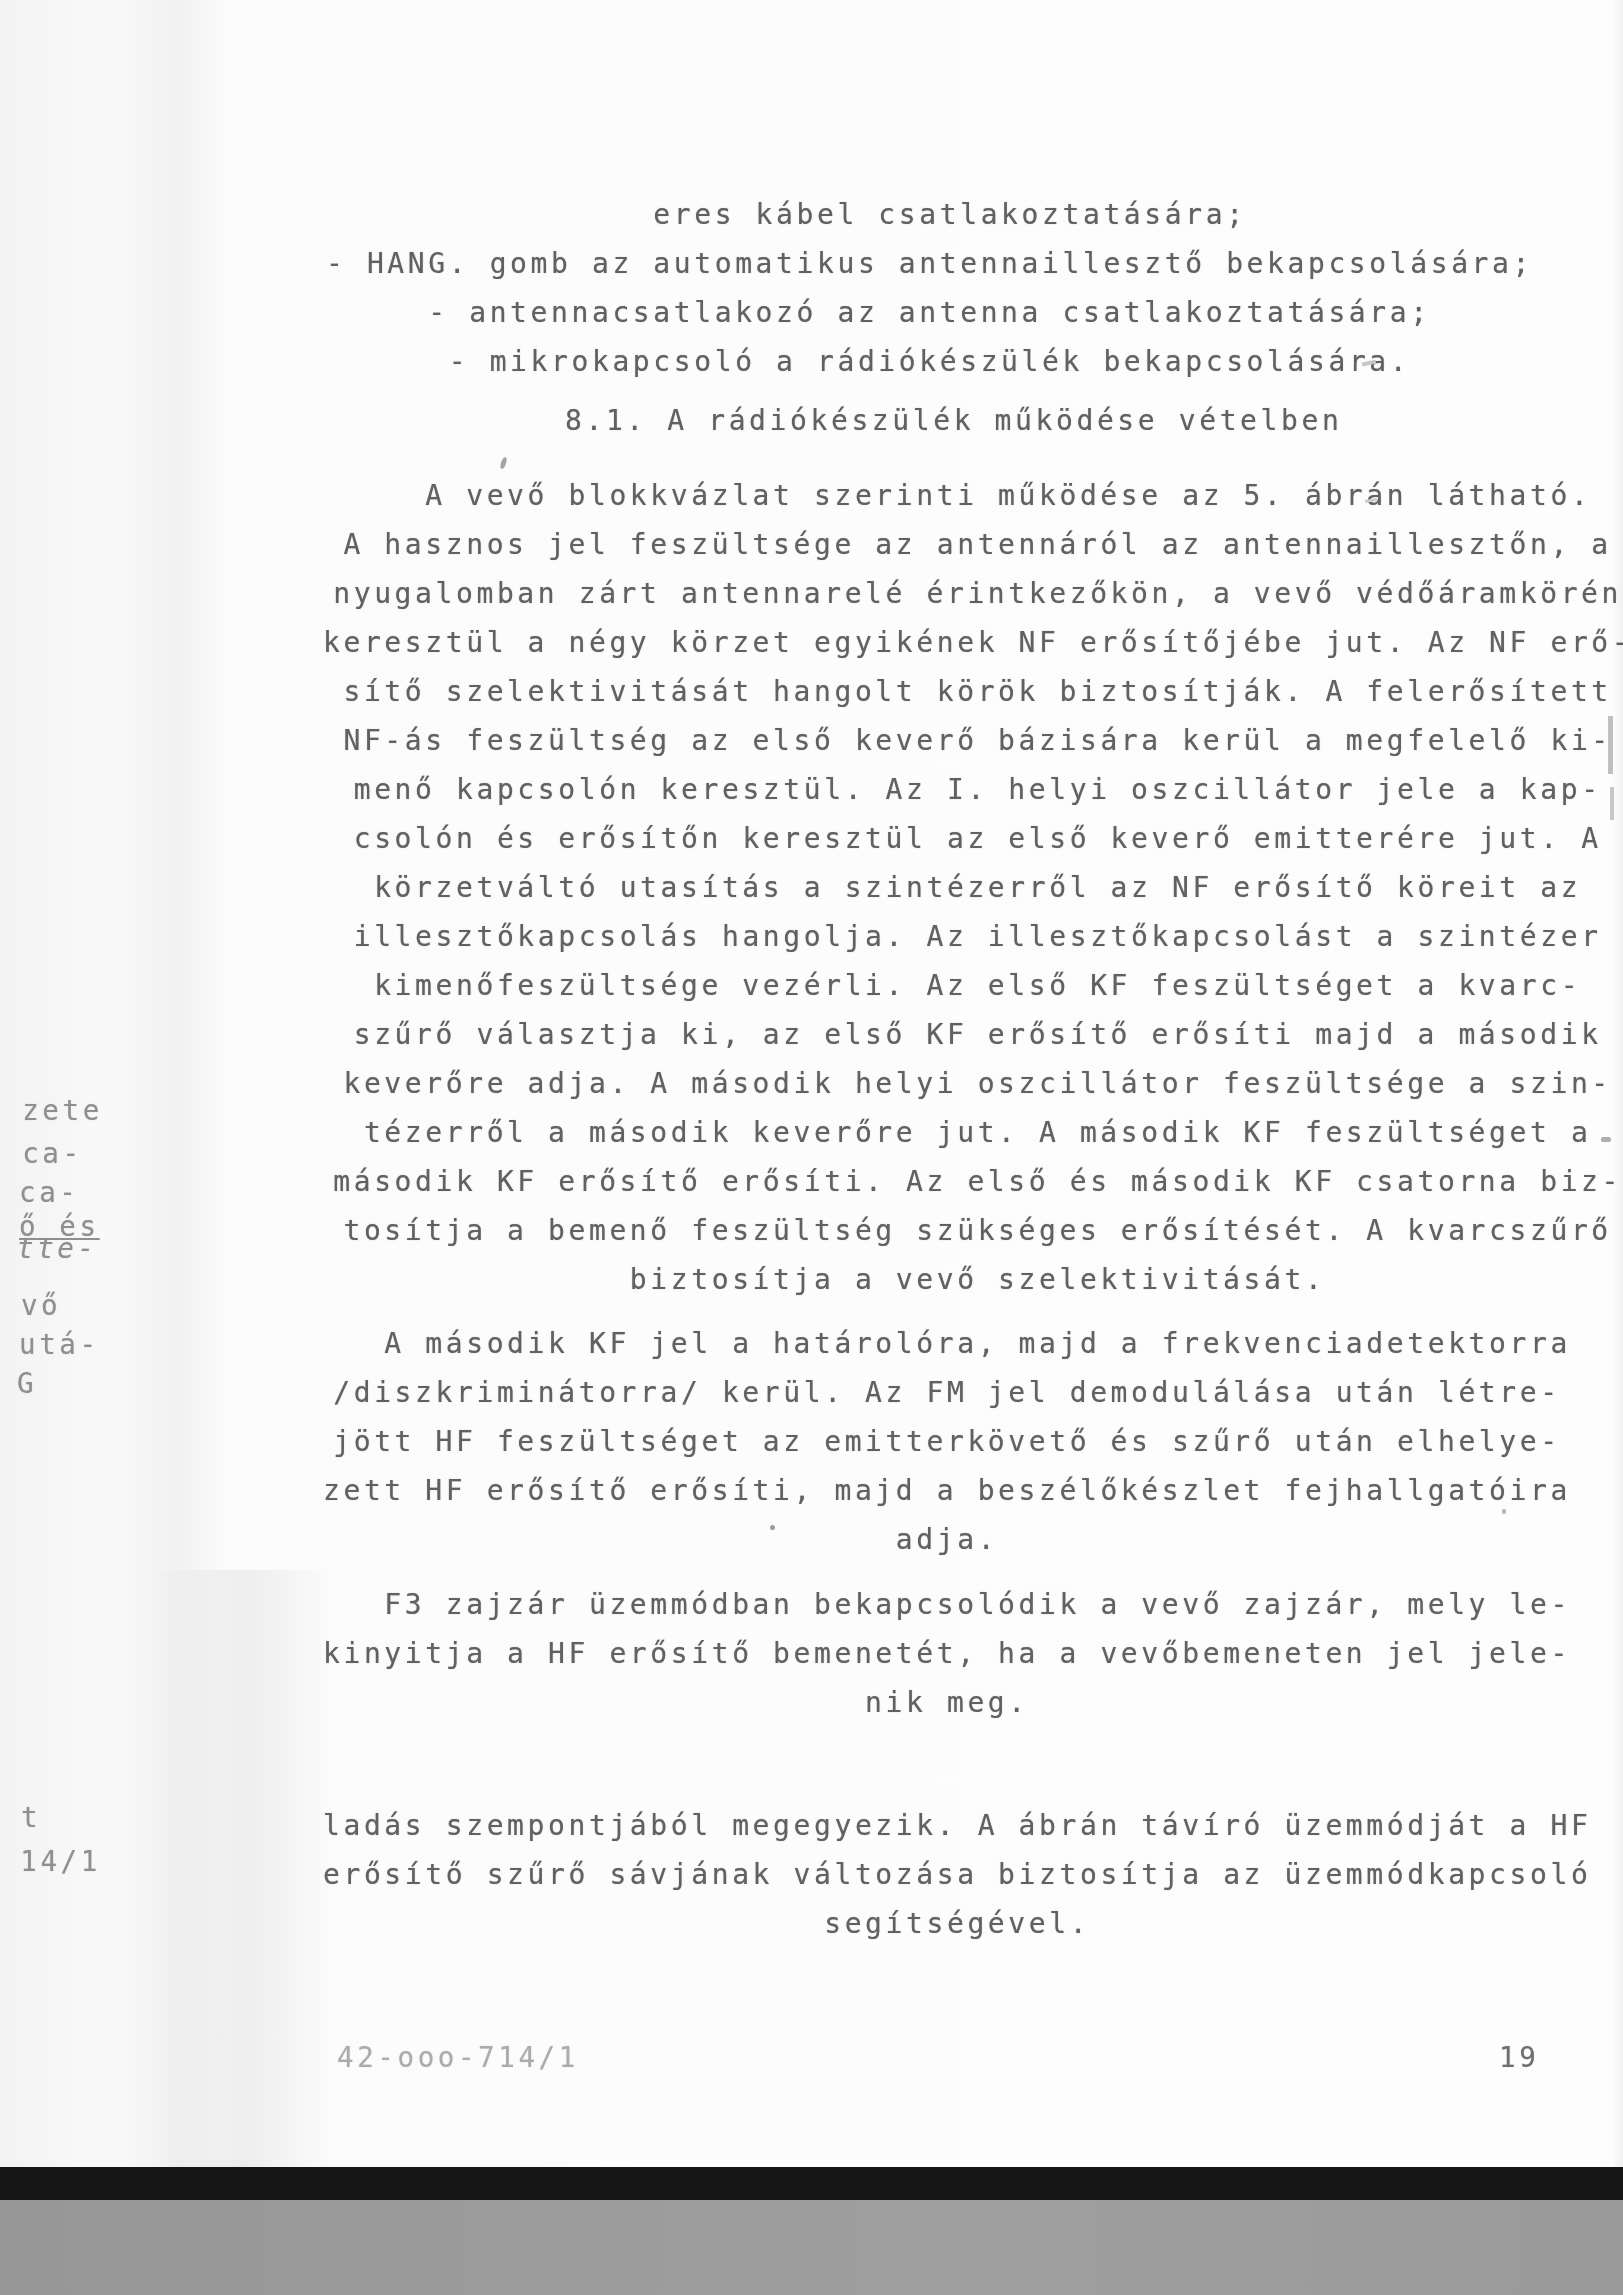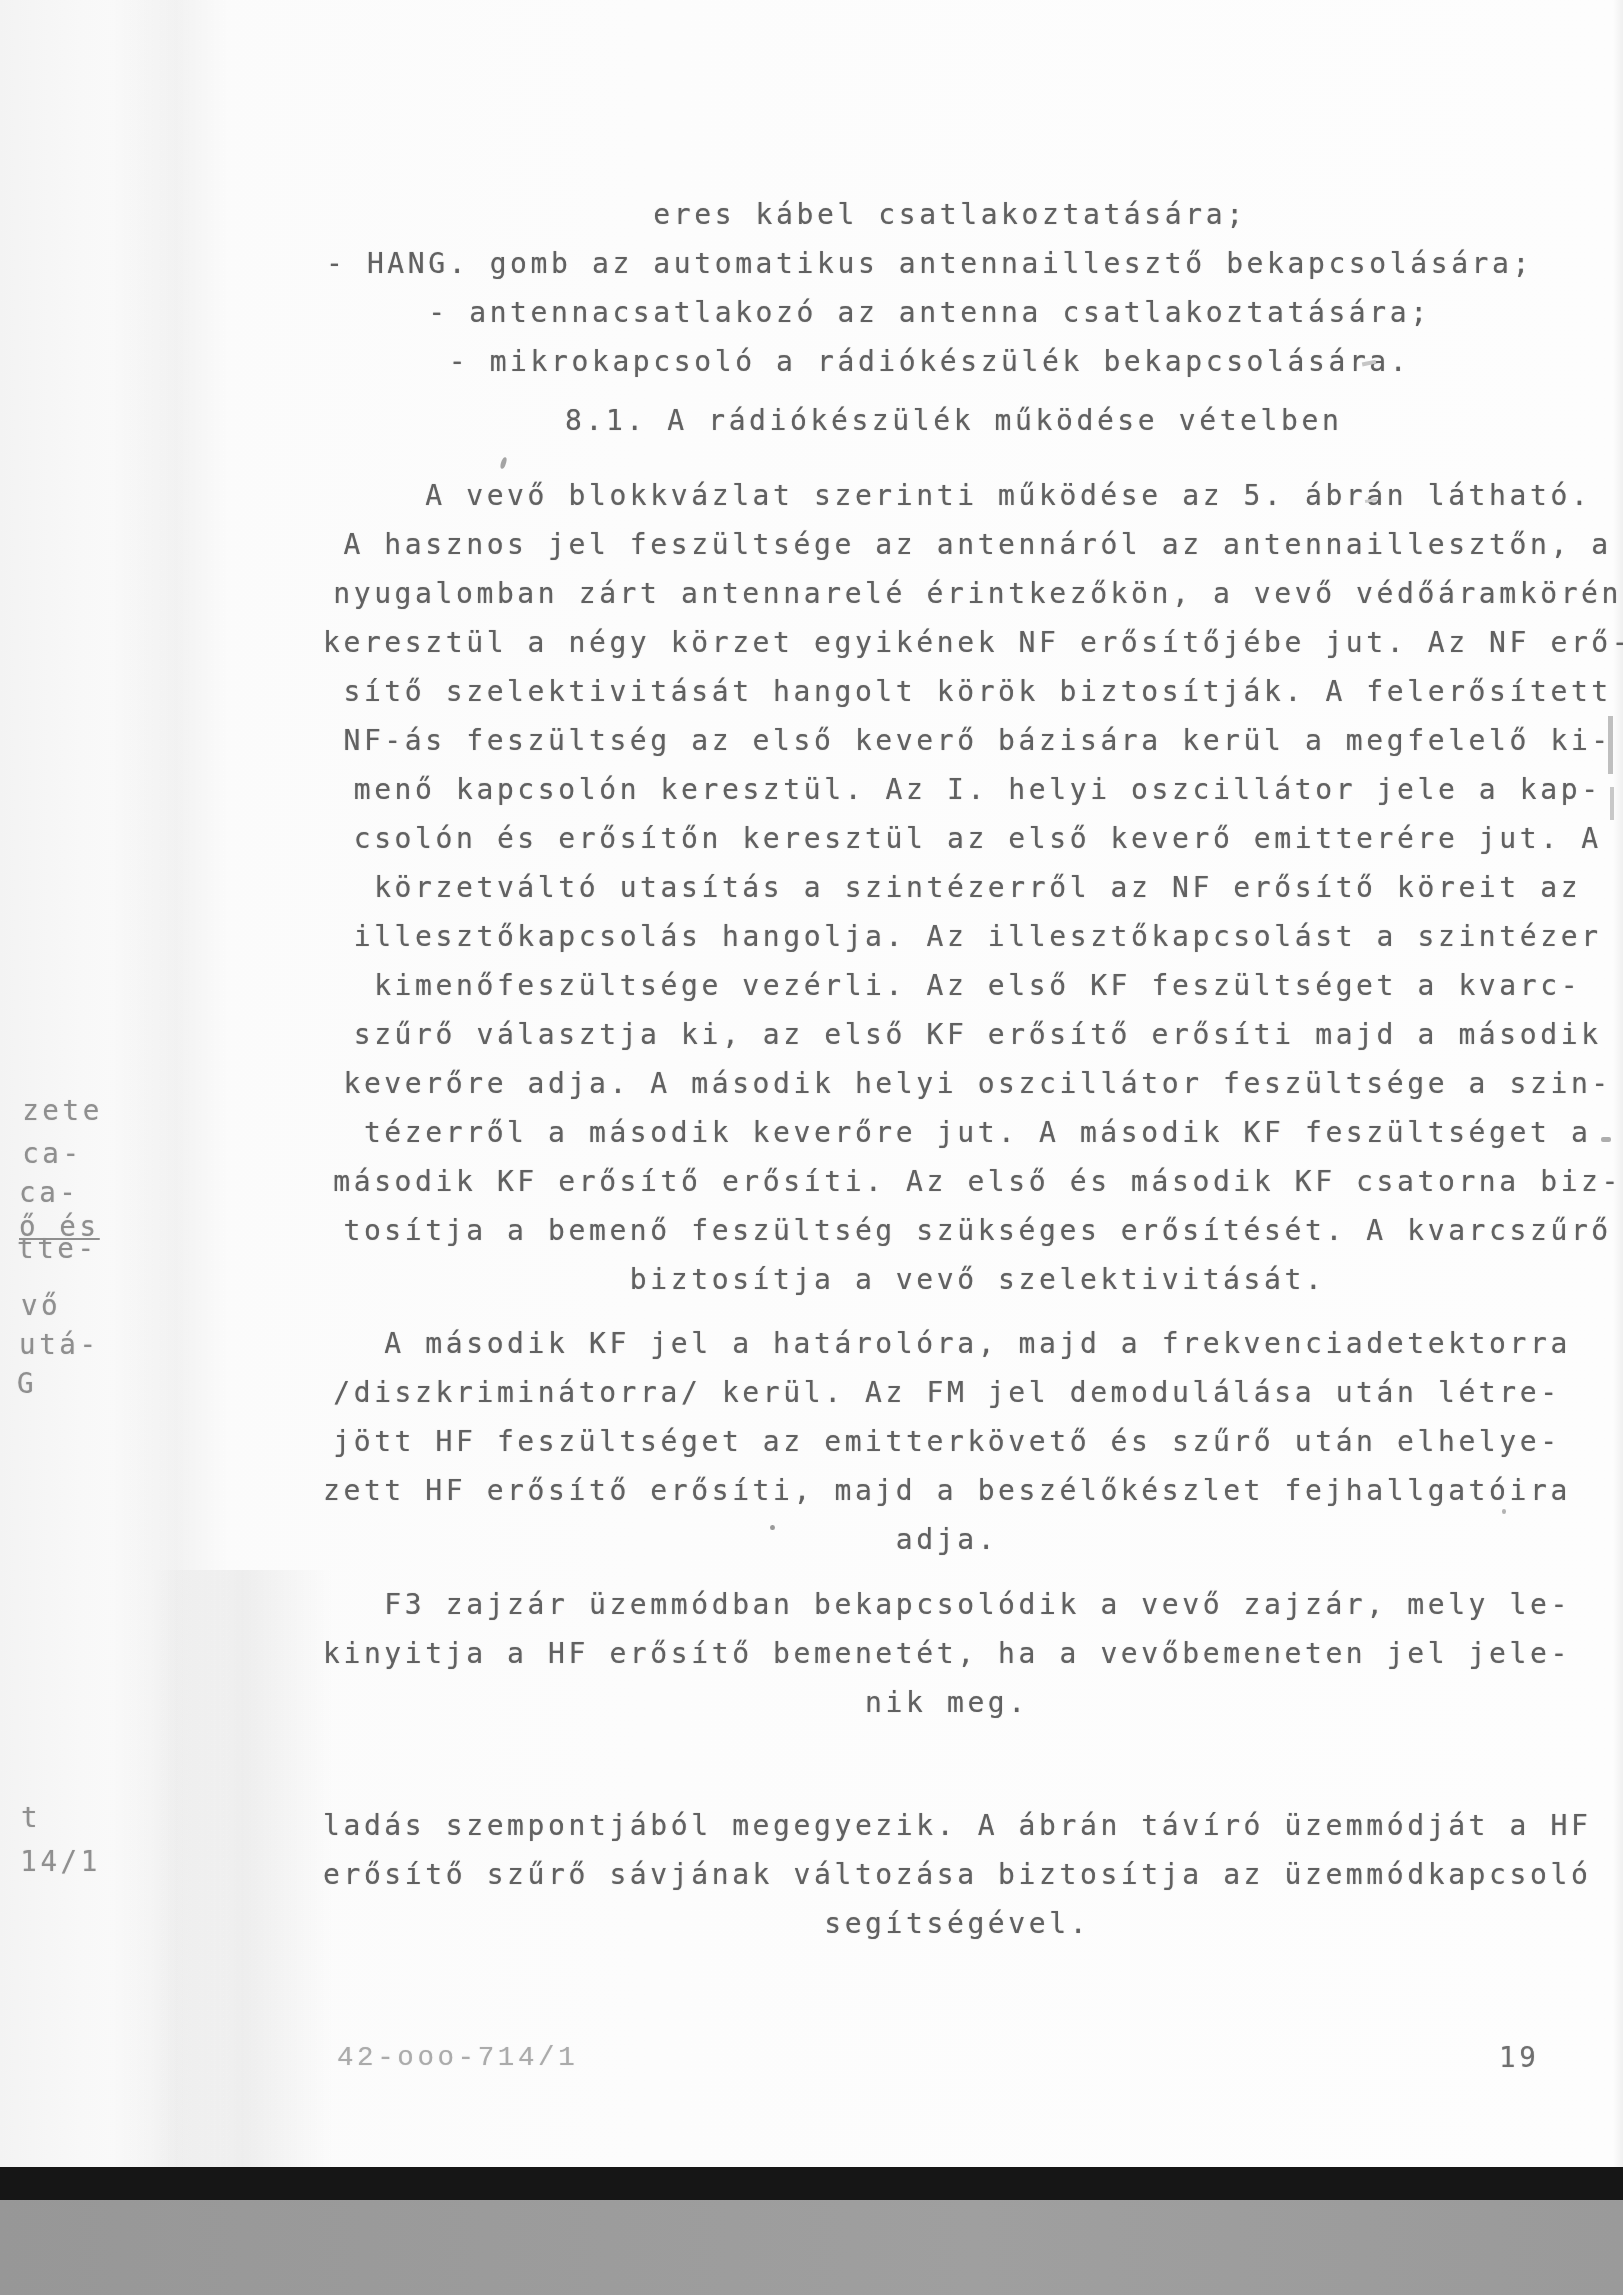--- a/index.html
+++ b/index.html
@@ -29,21 +29,20 @@
     white-space:pre;
     color:#8f8f8f;
     text-shadow:0 0 1px rgba(140,140,140,.5);
     margin-left:17px;
   }
   .footer-doc{
     position:absolute;left:337px;top:2044px;
     font-size:27.5px;line-height:27.5px;letter-spacing:3.6px;
     color:#ababab;white-space:pre;
     text-shadow:0 0 1px rgba(170,170,170,.5);
-    font-family:Liberation Mono, monospace;
   }
   .footer-page{
     position:absolute;left:1499px;top:2044px;
     font-size:27.5px;line-height:27.5px;letter-spacing:3.6px;
     color:#6f6f6f;white-space:pre;
     text-shadow:0 0 1px rgba(110,110,110,.5);
   }
   
   .band-black{position:absolute;left:0;top:2167px;width:1623px;height:33px;background:#161616;}
   .band-gray{position:absolute;left:0;top:2200px;width:1623px;height:96px;background:linear-gradient(90deg,#979797,#9f9f9f 60%,#9a9a9a);}
@@ -72,21 +71,21 @@
 
   <div class="crease-main"></div>
   <div class="crease-bottom"></div>
   <div class="edge-right"></div>
 
   <div>
       <div class="fragment" style="left: 5.2px; top: 1097px;">zete</div>
       <div class="fragment" style="left: 5.2px; top: 1140px;">ca-</div>
       <div class="fragment" style="left: 2px; top: 1179px;">ca-</div>
       <div class="fragment" style="left: 2px; top: 1213px; text-decoration: underline;">ő és</div>
-      <div class="fragment" style="left: 0px; top: 1235px;">tte-</div>
+      <div class="fragment" style="left: 0px; top: 1235px; font-style: italic;">tte-</div>
       <div class="fragment" style="left: 3.9px; top: 1292px;">vő</div>
       <div class="fragment" style="left: 2px; top: 1331px;">utá-</div>
       <div class="fragment" style="left: 0px; top: 1370px;">G</div>
       <div class="fragment" style="left: 3.9px; top: 1804px;">t</div>
       <div class="fragment" style="left: 3.3px; top: 1848px;">14/1</div>
     </div>
 
   <div class="tblock" style="left:326px;top:190px;"><div class="tline">  eres kábel csatlakoztatására;</div><div class="tline">- HANG. gomb az automatikus antennaillesztő bekapcsolására;</div><div class="tline">- antennacsatlakozó az antenna csatlakoztatására;</div><div class="tline">- mikrokapcsoló a rádiókészülék bekapcsolására.</div></div>
 
   <div class="tblock" style="left:565px;top:396px;">8.1. A rádiókészülék működése vételben</div>

